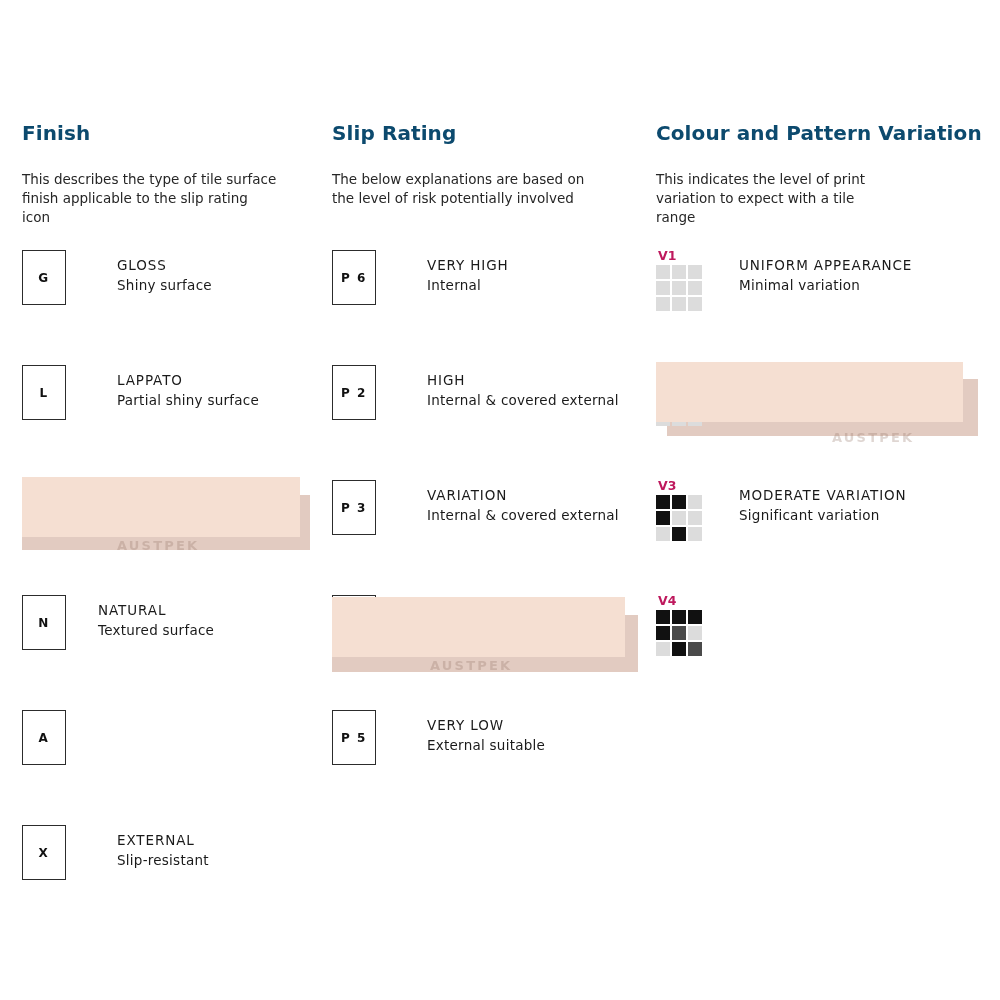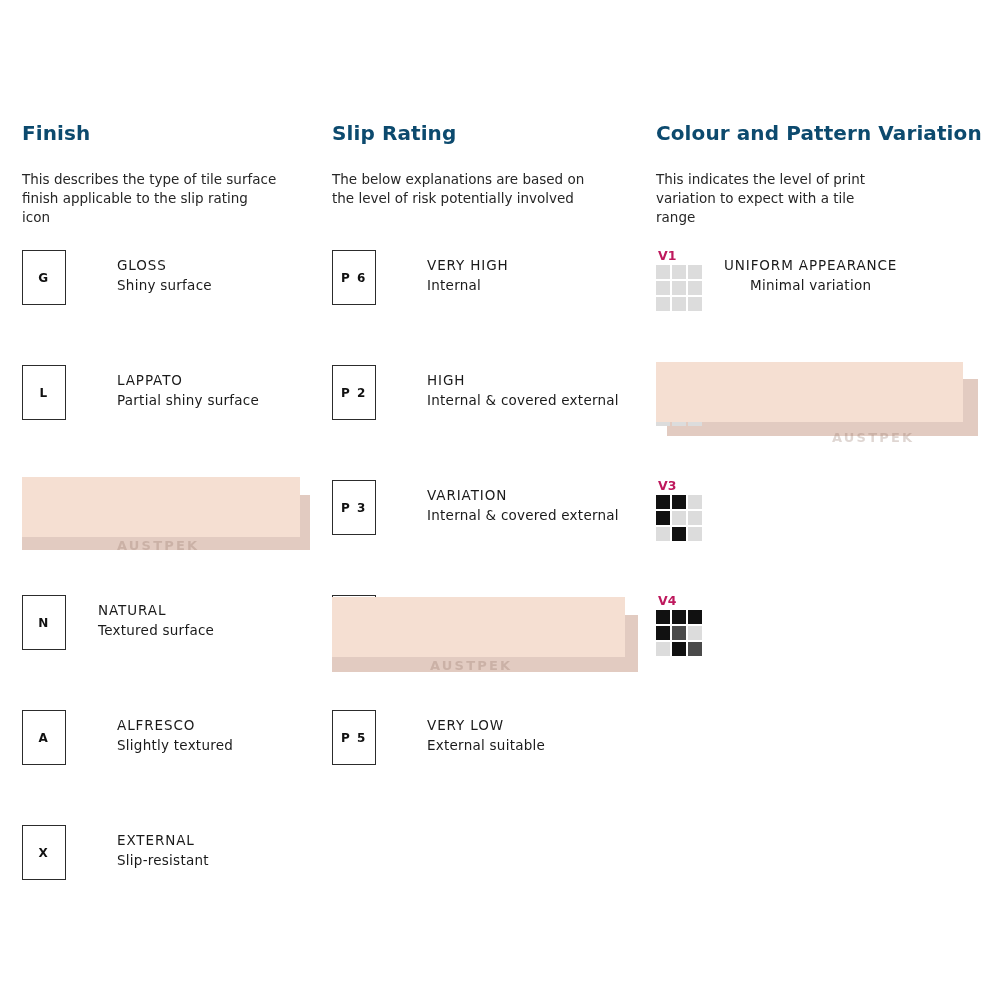--- a/index.html
+++ b/index.html
@@ -193,24 +193,20 @@
             <div class="code-box">N</div>
             <div class="row-text" style="margin-left: 32px;">
               <div class="row-title">NATURAL</div>
               <div class="row-sub">Textured surface</div>
             </div>
           </div>
         </div>
         <div class="row">
           <div class="row-inner">
             <div class="code-box">A</div>
-            <div class="row-text" style="margin-left: 51px;">
-              <div class="row-title">ALFRESCO</div>
-              <div class="row-sub">Slightly textured</div>
-            </div>
           </div>
         </div>
         <div class="row">
           <div class="row-inner">
             <div class="code-box">X</div>
             <div class="row-text" style="margin-left: 51px;">
               <div class="row-title">EXTERNAL</div>
               <div class="row-sub">Slip-resistant</div>
             </div>
           </div>
@@ -283,21 +279,21 @@
                 <div class="vcell" style="background: rgb(220, 220, 220);"></div>
                 <div class="vcell" style="background: rgb(220, 220, 220);"></div>
                 <div class="vcell" style="background: rgb(220, 220, 220);"></div>
                 <div class="vcell" style="background: rgb(220, 220, 220);"></div>
                 <div class="vcell" style="background: rgb(220, 220, 220);"></div>
                 <div class="vcell" style="background: rgb(220, 220, 220);"></div>
                 <div class="vcell" style="background: rgb(220, 220, 220);"></div>
                 <div class="vcell" style="background: rgb(220, 220, 220);"></div>
               </div>
             </div>
-            <div class="row-text" style="margin-left: 18px; text-align: center;">
+            <div class="row-text" style="margin-left: 33px;">
               <div class="row-title">UNIFORM APPEARANCE</div>
               <div class="row-sub">Minimal variation</div>
             </div>
           </div>
         </div>
         <div class="row">
           <div class="row-inner">
             <div class="vgrid-wrap">
               <div class="vgrid-label">V2</div>
               <div class="vgrid">
@@ -327,20 +323,24 @@
                 <div class="vcell" style="background: rgb(17, 17, 17);"></div>
                 <div class="vcell" style="background: rgb(220, 220, 220);"></div>
                 <div class="vcell" style="background: rgb(17, 17, 17);"></div>
                 <div class="vcell" style="background: rgb(220, 220, 220);"></div>
                 <div class="vcell" style="background: rgb(220, 220, 220);"></div>
                 <div class="vcell" style="background: rgb(220, 220, 220);"></div>
                 <div class="vcell" style="background: rgb(17, 17, 17);"></div>
                 <div class="vcell" style="background: rgb(220, 220, 220);"></div>
               </div>
             </div>
+            <div class="row-text" style="margin-left: 33px;">
+              <div class="row-title">MODERATE VARIATION</div>
+              <div class="row-sub">Significant variation</div>
+            </div>
           </div>
         </div>
         <div class="row">
           <div class="row-inner">
             <div class="vgrid-wrap">
               <div class="vgrid-label">V4</div>
               <div class="vgrid">
                 <div class="vcell" style="background: rgb(17, 17, 17);"></div>
                 <div class="vcell" style="background: rgb(17, 17, 17);"></div>
                 <div class="vcell" style="background: rgb(17, 17, 17);"></div>

